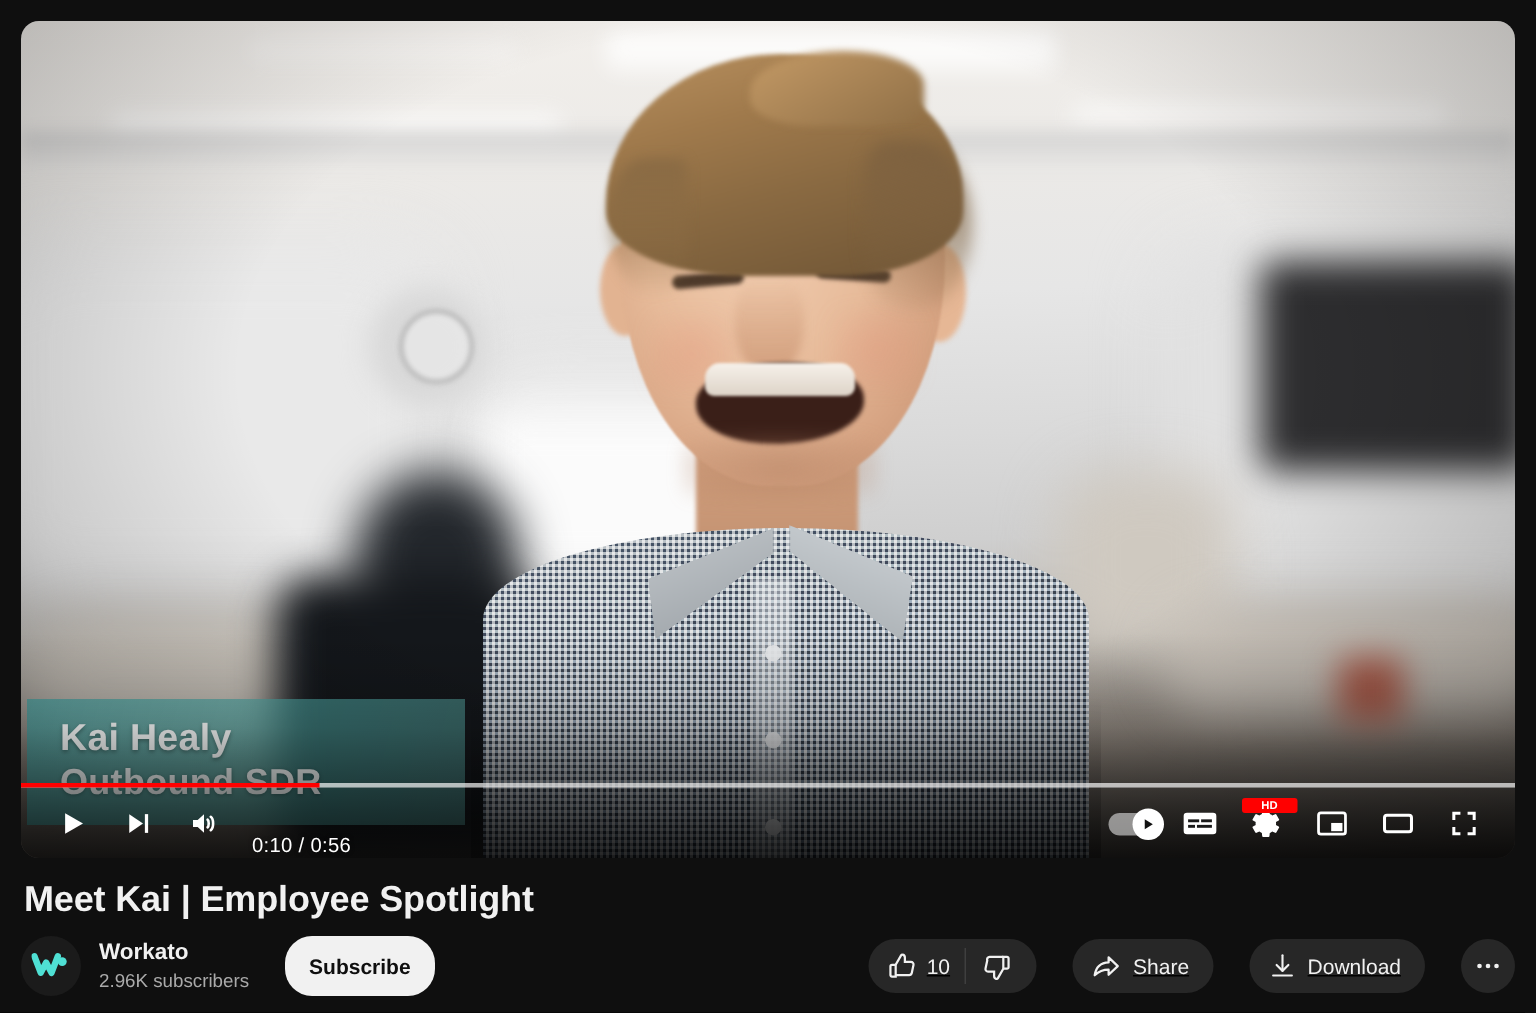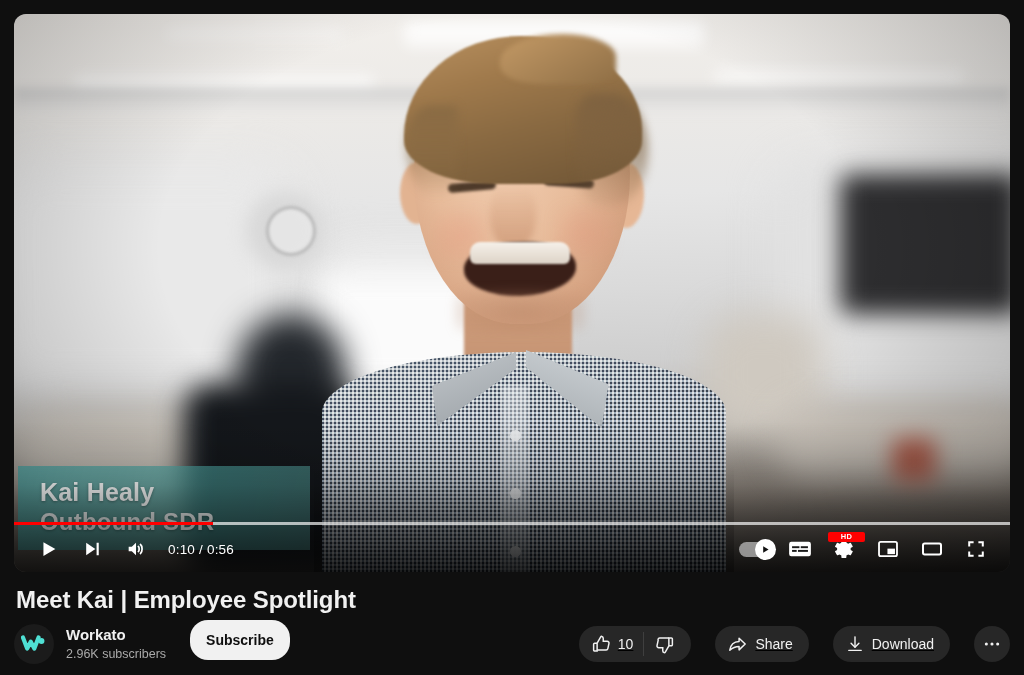--- a/index.html
+++ b/index.html
@@ -234,21 +234,21 @@
   .progress-play {
     position:absolute; left:0; top:0; height:100%;
     width: 20%; background: #ff0000;
   }
 
   
   .control-bar {
     position:absolute; left:0; right:0; bottom:0; height:46px;
     display:flex; align-items:center; padding: 0 12px;
   }
-  .ctrl-left { display:flex; align-items:center; gap: 0; }
+  .ctrl-left { display:flex; align-items:flex-end; gap: 0; }
   .ctrl-right { display:flex; align-items:center; margin-left:auto; gap:0; }
 
   .ctrl-btn {
     width: 44px; height: 44px;
     display:flex; align-items:center; justify-content:center;
     cursor:pointer; position:relative;
     background: transparent; border: none;
   }
   .ctrl-btn svg { display:block; }
 
@@ -278,21 +278,21 @@
 
   
   .video-title {
     position:absolute; left:16px; top: 586px;
     color:#f1f1f1; font-size:24px; font-weight:700;
     letter-spacing:-.1px;
   }
 
   .meta-row {
     position:absolute; left:14px; right:14px; top: 620px;
-    height: 48px; display:flex; 
+    height: 48px; display:flex; align-items:center;
   }
 
   .channel-block { display:flex; align-items:center; }
   .avatar {
     width:40px; height:40px; border-radius:50%;
     background:#1b1b1b; display:flex; align-items:center; justify-content:center;
     flex:none;
   }
   .channel-text { margin-left: 12px; }
   .channel-name { color:#f1f1f1; font-size:15px; font-weight:700; line-height:1.3; }

